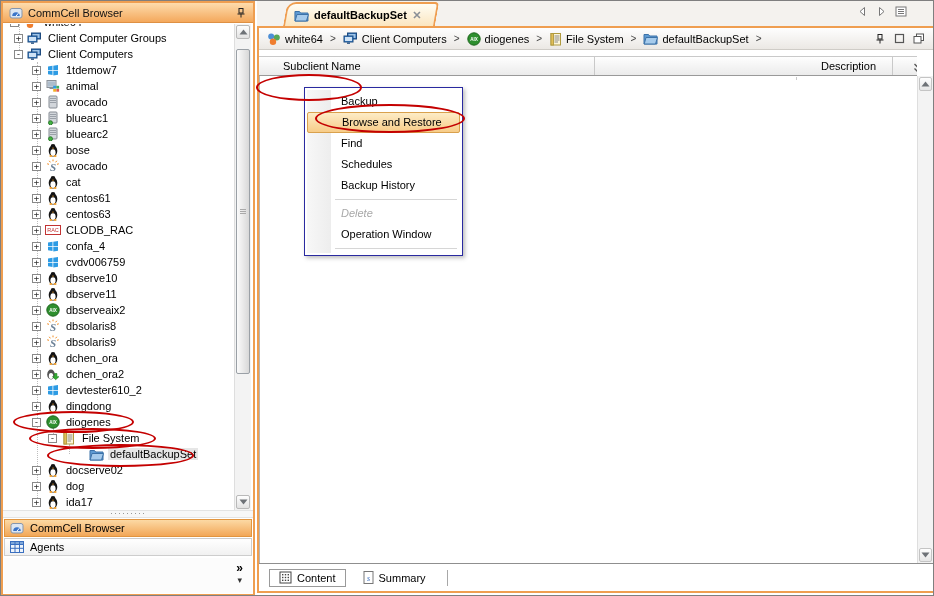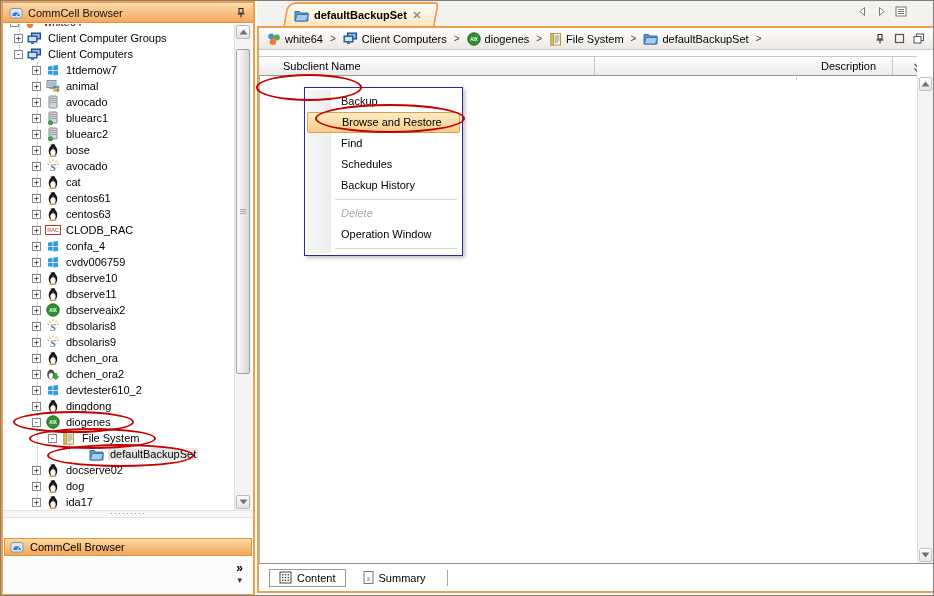--- a/index.html
+++ b/index.html
@@ -620,20 +620,32 @@
         <div class="lp-btn active">
           <span class="ic">
             <svg width="14" height="14" viewBox="0 0 14 14">
               <rect x="1" y="2.5" width="12" height="9.5" rx="2" fill="#dce6f2" stroke="#8596ad"></rect>
               <path d="M3.2 10 A3.8 3.8 0 0 1 10.8 10 Z" fill="#3a74c8"></path>
               <path d="M7 10 L9.4 7.2" stroke="#fff" stroke-width="1"></path>
             </svg>
           </span>
           <span>CommCell Browser</span>
         </div>
+        <div class="lp-btn">
+          <span class="ic">
+            <svg width="14" height="12" viewBox="0 0 14 12">
+              <rect x="0.5" y="0.5" width="13" height="11" fill="#eef4fb" stroke="#3a6fbf"></rect>
+              <rect x="0.5" y="0.5" width="13" height="3" fill="#7fa8d9" stroke="#3a6fbf"></rect>
+              <line x1="5" y1="0.5" x2="5" y2="11.5" stroke="#3a6fbf"></line>
+              <line x1="9.5" y1="0.5" x2="9.5" y2="11.5" stroke="#3a6fbf"></line>
+              <line x1="0.5" y1="7.3" x2="13.5" y2="7.3" stroke="#3a6fbf"></line>
+            </svg>
+          </span>
+          <span>Agents</span>
+        </div>
       </div>
     <div class="lp-strip">
       <span class="chev">»</span>
       <span class="chevdown">▾</span>
     </div>
   </div>
 
   <div class="tab-bar">
     <div class="tab">
       <div class="tab-inner">

